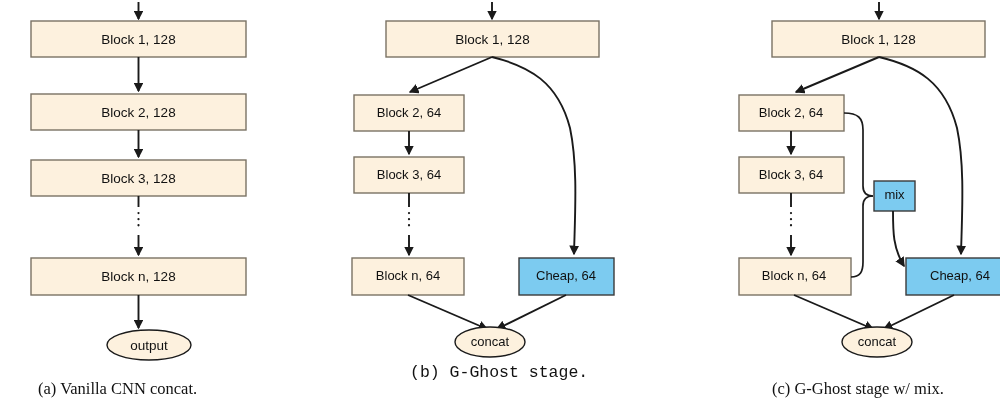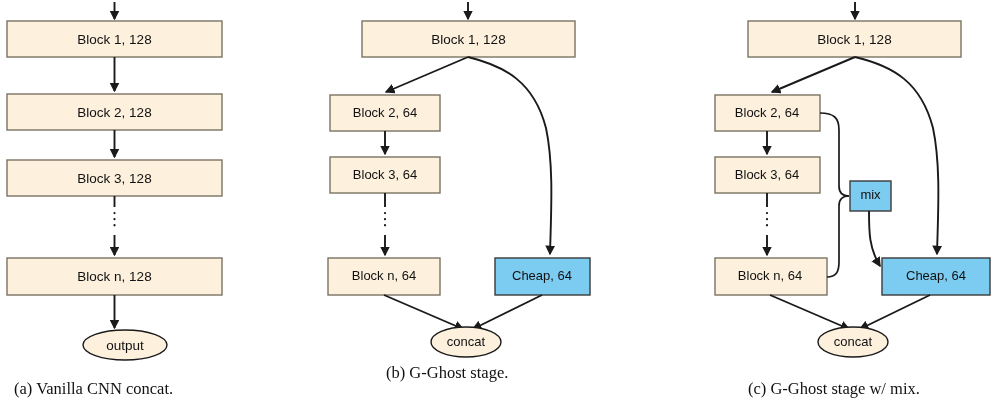--- a/index.html
+++ b/index.html
@@ -10,20 +10,21 @@
   body {
     width: 1000px;
     height: 405px;
     font-family: "Liberation Sans", sans-serif;
     overflow: hidden;
   }
   #figure {
     position: relative;
     width: 812px;
     height: 405px;
+    margin-left: 24px;
   }
   svg.diagram {
     position: absolute;
     top: 0;
     left: 0;
     width: 1000px;
     height: 405px;
   }
   .box-rect {
     stroke: #7a7264;
@@ -64,21 +65,21 @@
     stroke-dasharray: 0.1 6;
   }
   .caption {
     position: absolute;
     font-family: "Liberation Serif", serif;
     font-size: 16.5px;
     color: #111111;
     white-space: nowrap;
   }
   #caption-a { left: 14px;  top: 379px; }
-  #caption-b { left: 386px; top: 363px; }
+  #caption-b { left: 386px; top: 363px; font-family: Liberation Mono, monospace; }
   #caption-c { left: 748px; top: 379px; }
 </style>
 </head>
 <body>
 
 <div id="figure">
 
   <svg class="diagram" viewBox="0 0 1000 405">
     <defs>
       <marker id="arrow" viewBox="0 0 10 10" refX="8.6" refY="5" markerWidth="5.2" markerHeight="5.2" orient="auto-start-reverse">

